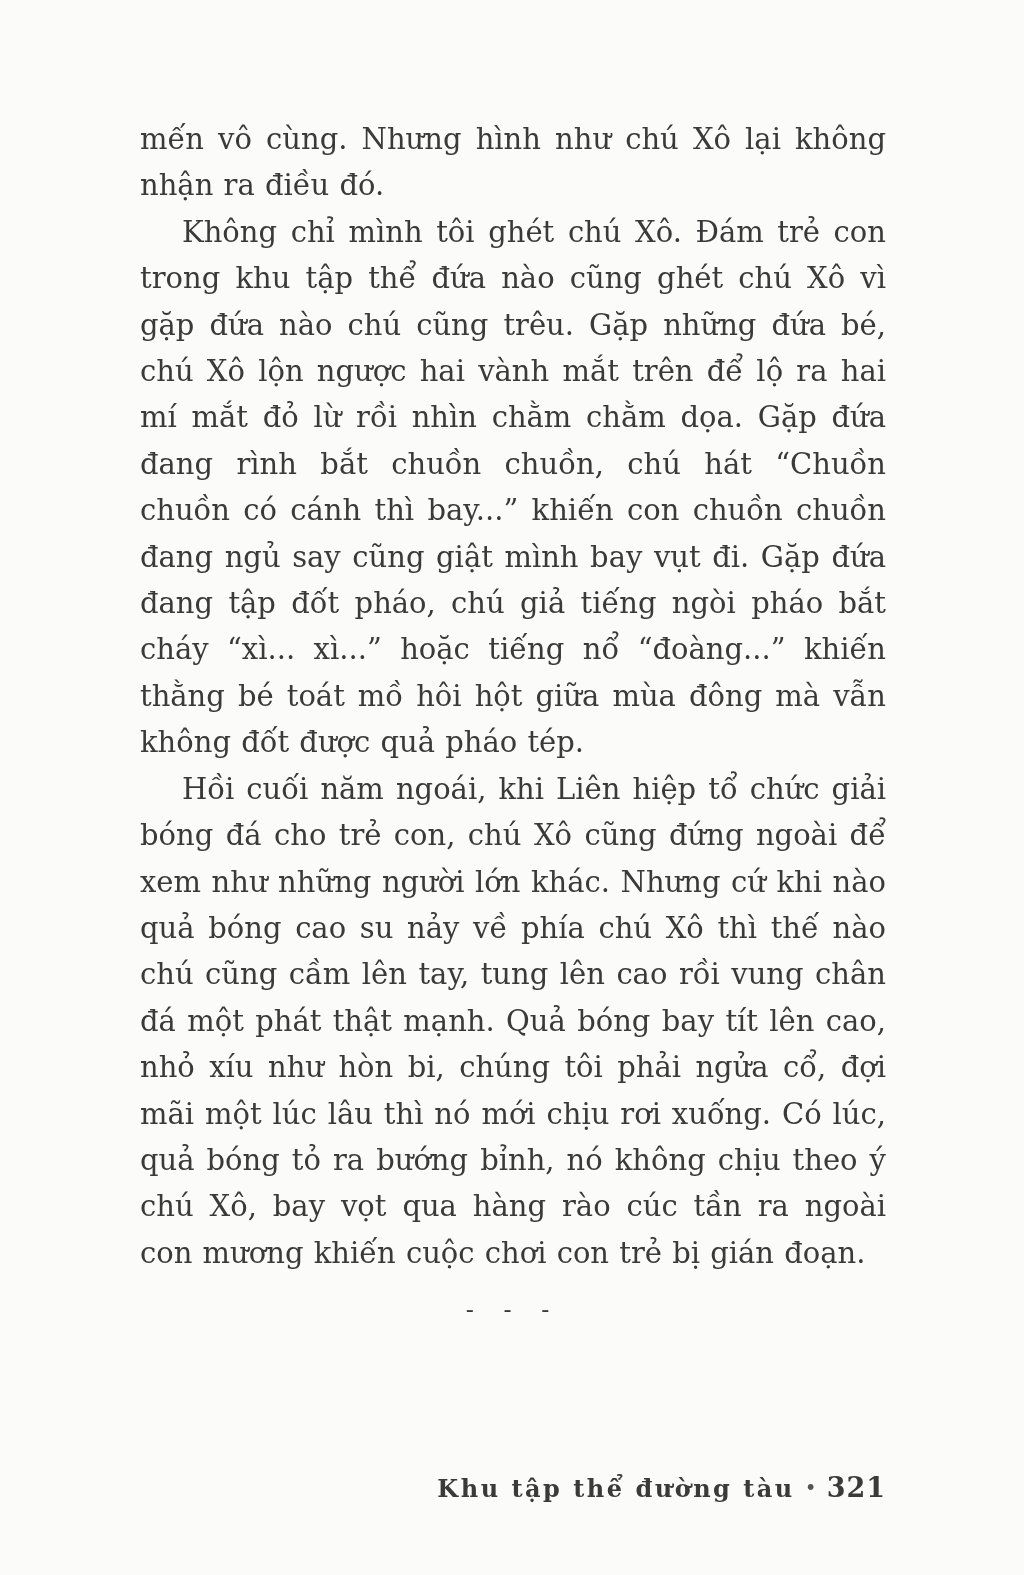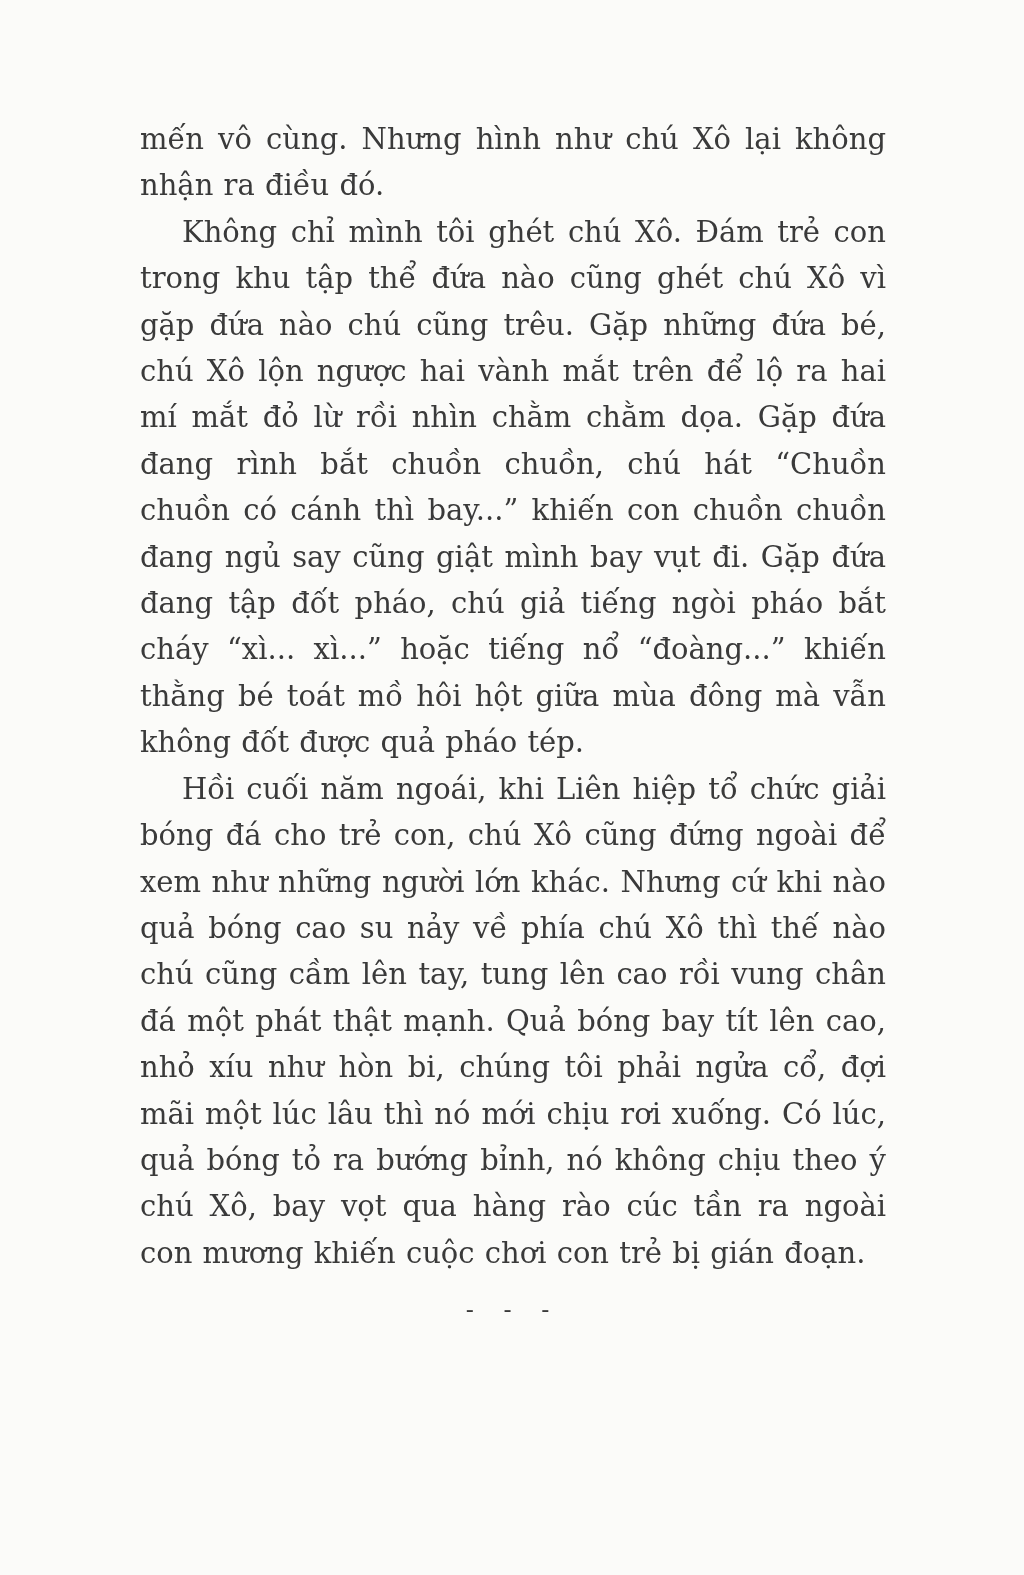--- a/index.html
+++ b/index.html
@@ -71,14 +71,17 @@
     <p>mến vô cùng. Nhưng hình như chú Xô lại không nhận ra điều đó.</p>
 
     <p class="indented">Không chỉ mình tôi ghét chú Xô. Đám trẻ con trong khu tập thể đứa nào cũng ghét chú Xô vì gặp đứa nào chú cũng trêu. Gặp những đứa bé, chú Xô lộn ngược hai vành mắt trên để lộ ra hai mí mắt đỏ lừ rồi nhìn chằm chằm dọa. Gặp đứa đang rình bắt chuồn chuồn, chú hát “Chuồn chuồn có cánh thì bay...” khiến con chuồn chuồn đang ngủ say cũng giật mình bay vụt đi. Gặp đứa đang tập đốt pháo, chú giả tiếng ngòi pháo bắt cháy “xì... xì...” hoặc tiếng nổ “đoàng...” khiến thằng bé toát mồ hôi hột giữa mùa đông mà vẫn không đốt được quả pháo tép.</p>
 
     <p class="indented">Hồi cuối năm ngoái, khi Liên hiệp tổ chức giải bóng đá cho trẻ con, chú Xô cũng đứng ngoài để xem như những người lớn khác. Nhưng cứ khi nào quả bóng cao su nảy về phía chú Xô thì thế nào chú cũng cầm lên tay, tung lên cao rồi vung chân đá một phát thật mạnh. Quả bóng bay tít lên cao, nhỏ xíu như hòn bi, chúng tôi phải ngửa cổ, đợi mãi một lúc lâu thì nó mới chịu rơi xuống. Có lúc, quả bóng tỏ ra bướng bỉnh, nó không chịu theo ý chú Xô, bay vọt qua hàng rào cúc tần ra ngoài con mương khiến cuộc chơi con trẻ bị gián đoạn.</p>
 
     <div class="separator">- - -</div>
 
   </div>
 
+  <div class="footer">
+    <span class="footer-title">Khu tập thể đường tàu</span><span class="bullet">•</span><span class="page-number">321</span>
+  </div>
 
 </div>
 
 </body></html>

